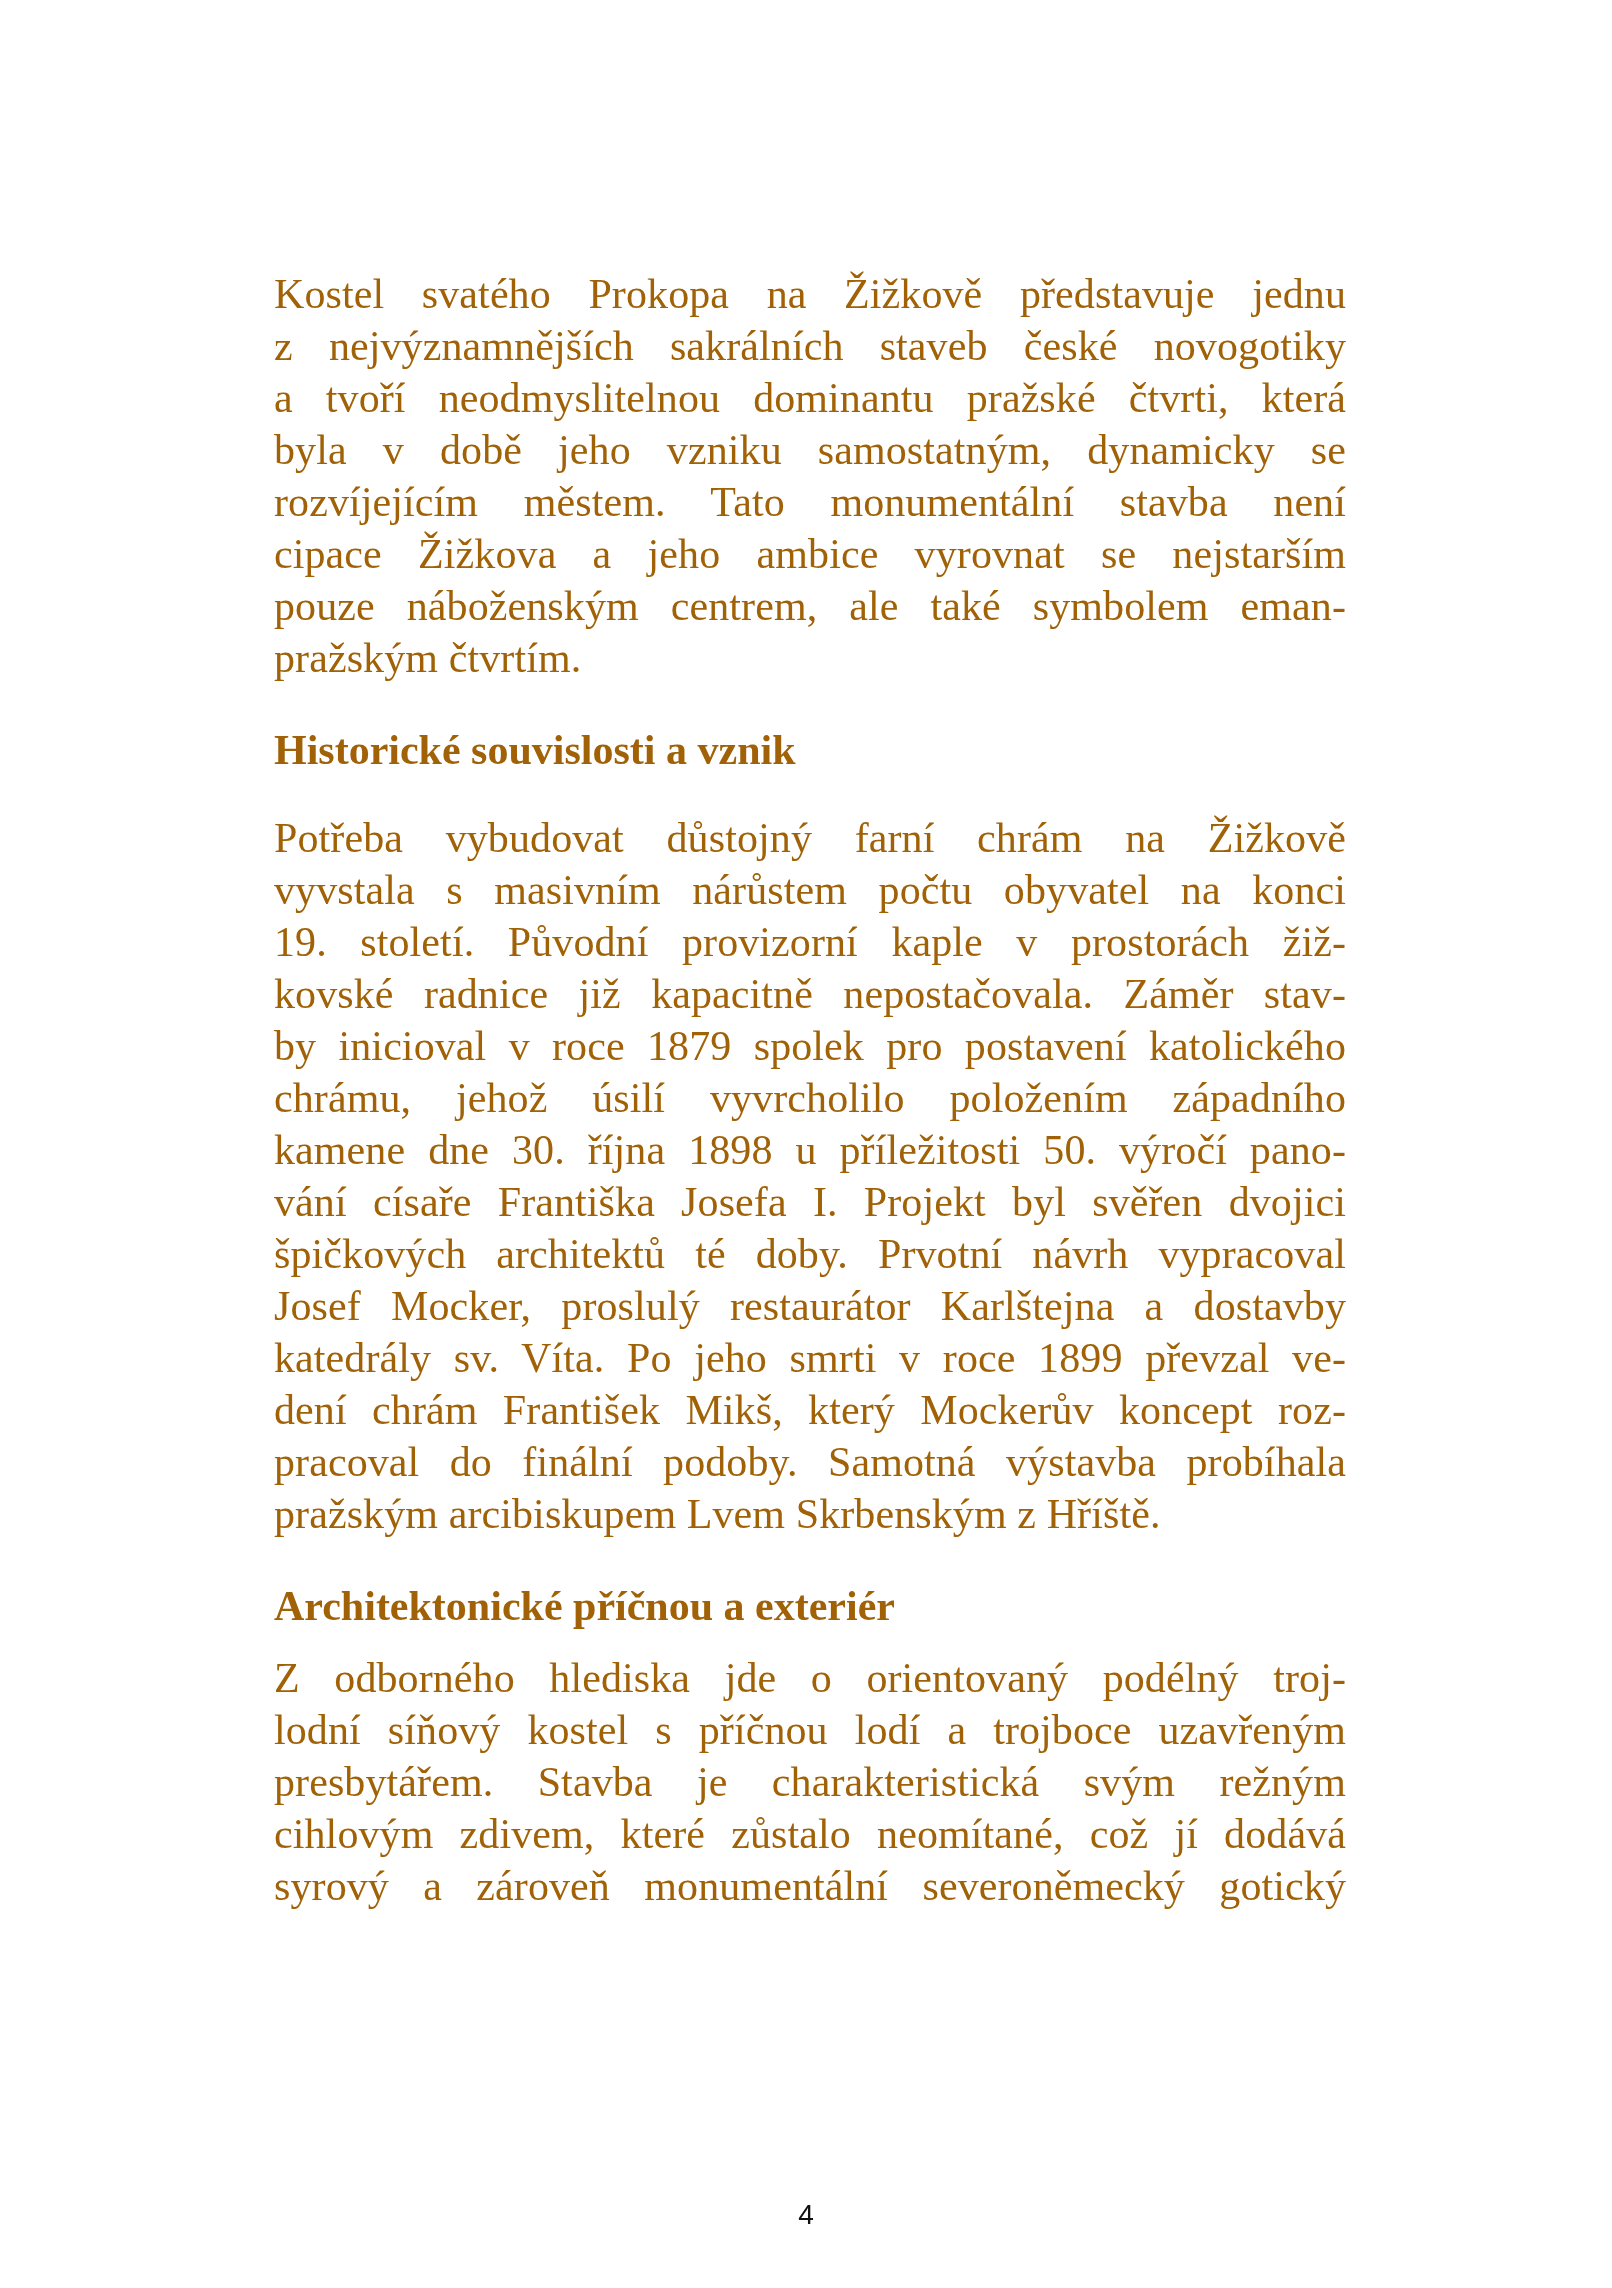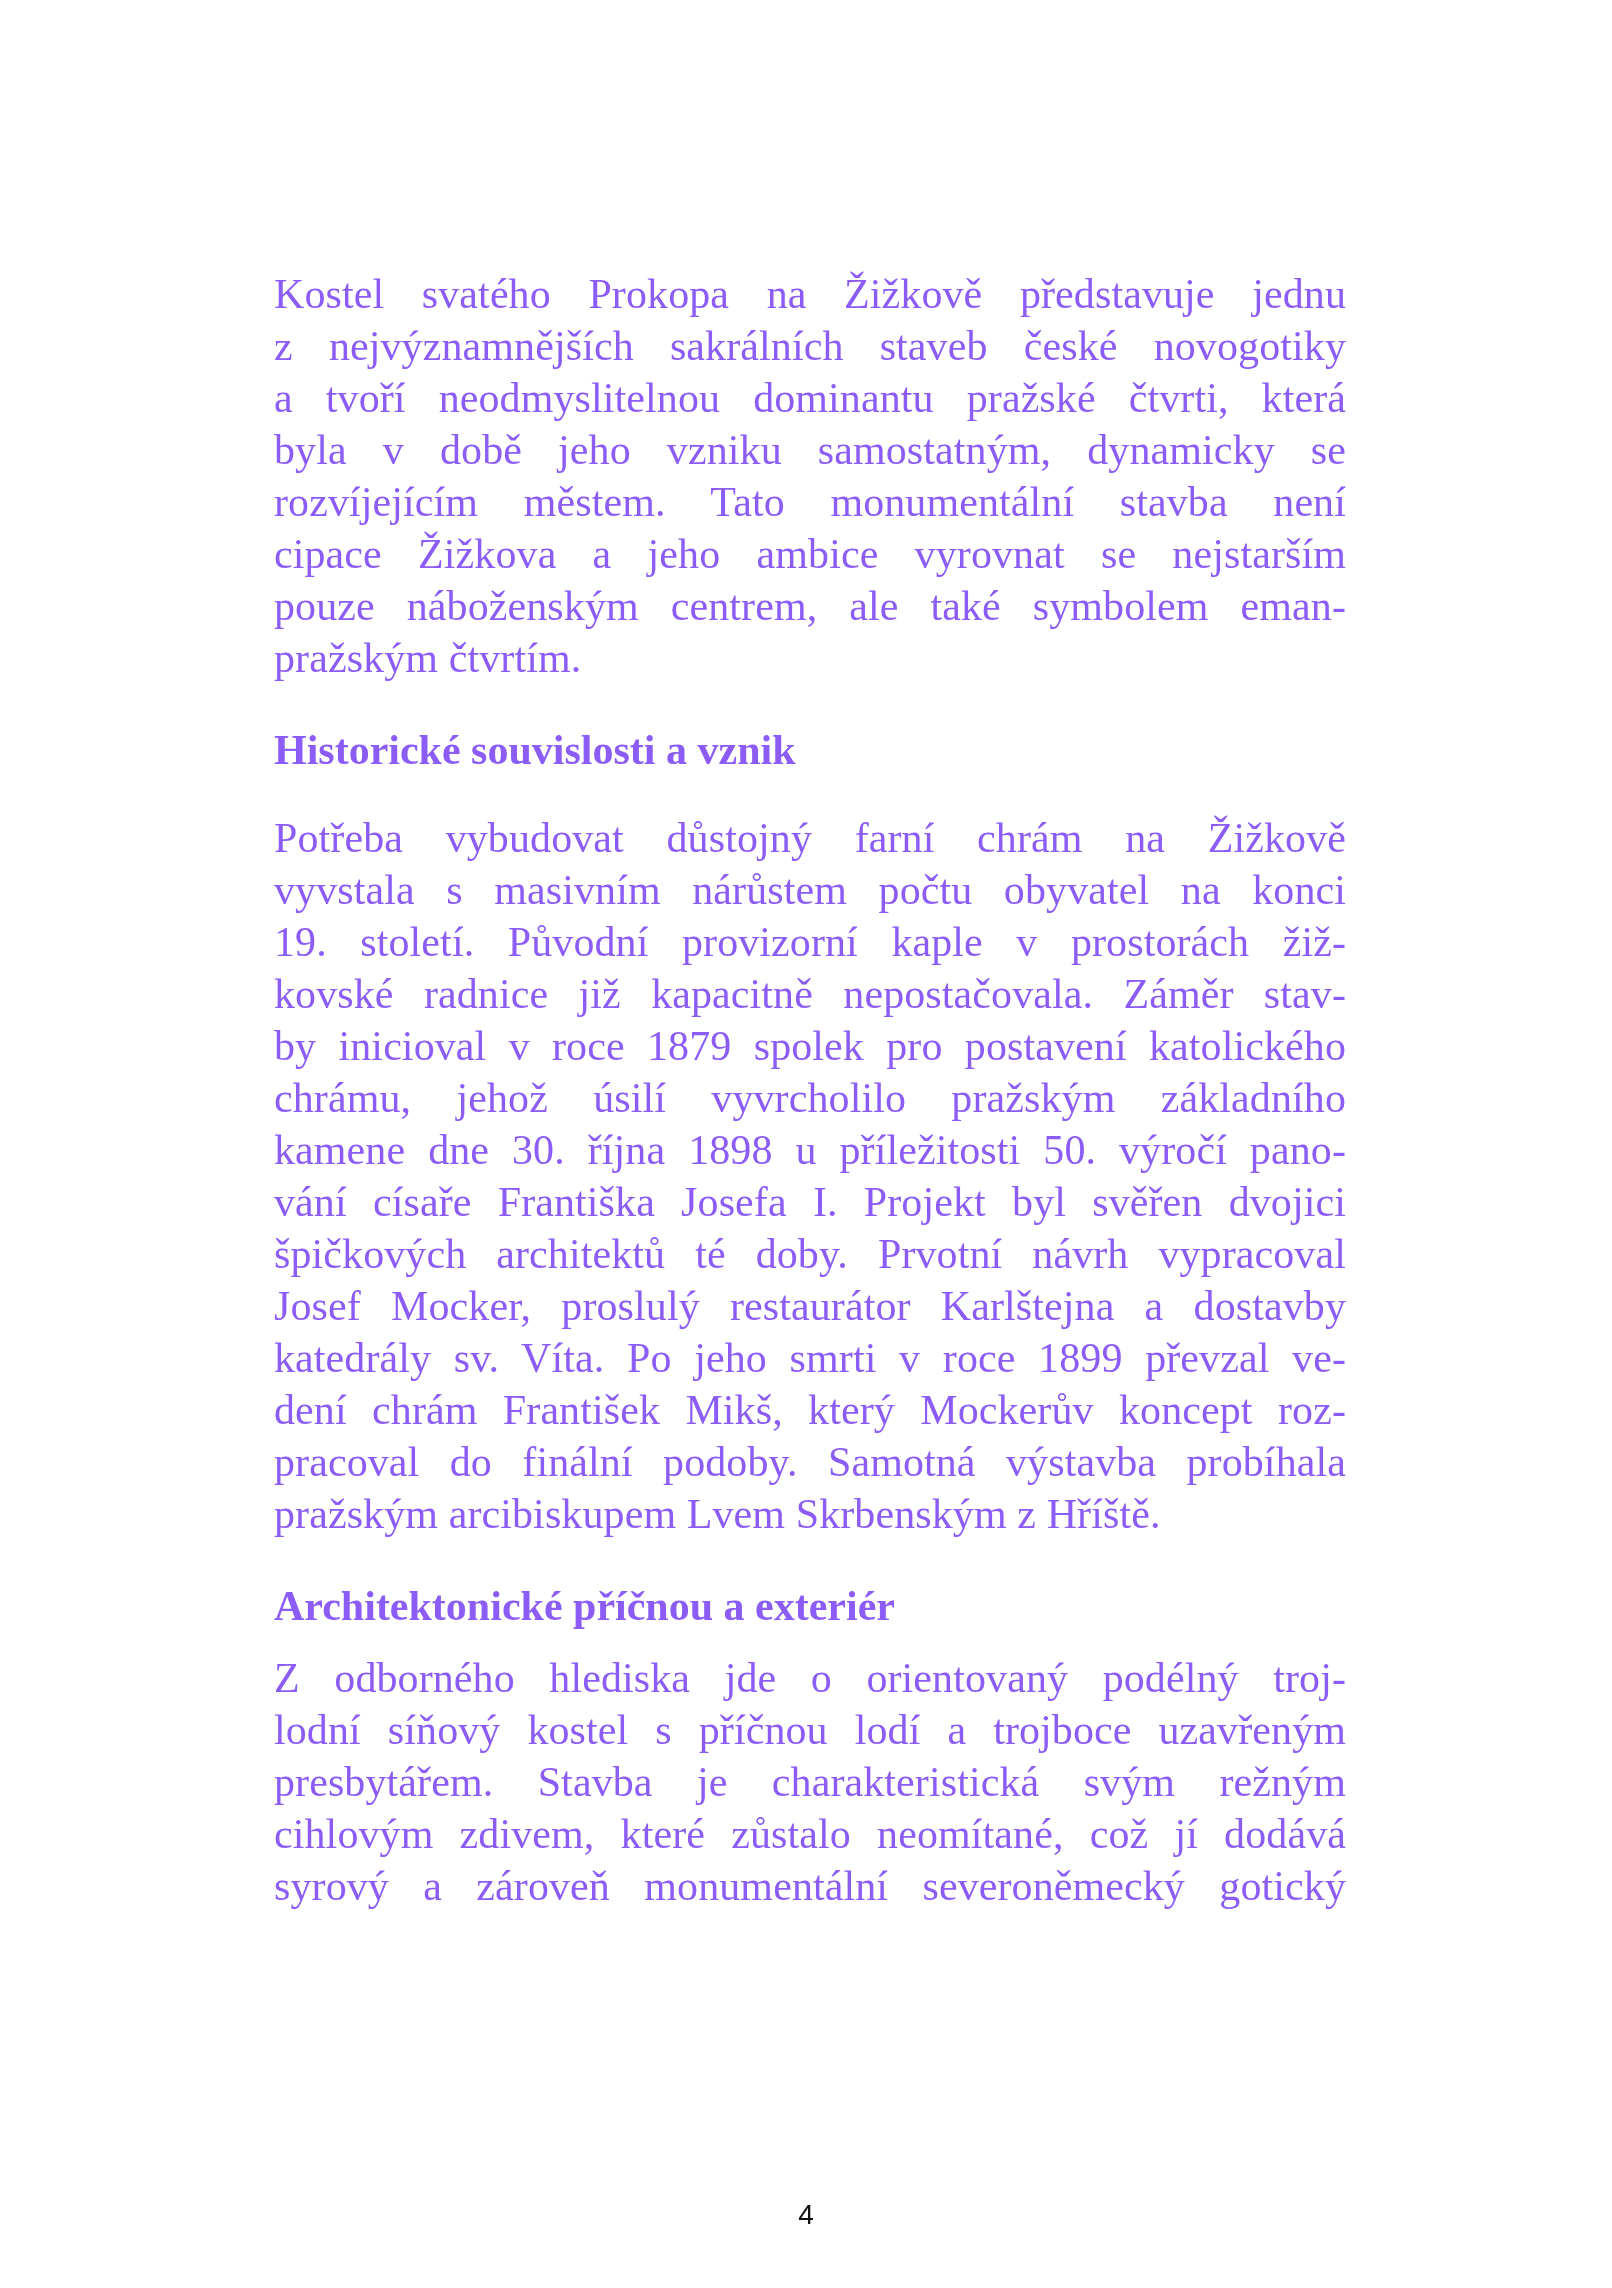--- a/index.html
+++ b/index.html
@@ -3,21 +3,21 @@
 <meta charset="utf-8">
 <style>
   html, body { margin: 0; padding: 0; background: #ffffff; }
   body { width: 1612px; height: 2289px; position: relative; overflow: hidden; }
   .page {
     position: absolute;
     left: 274px;
     top: 268px;
     width: 1072px;
     font-family: "DejaVu Serif", "Liberation Serif", serif;
-    color: #8b5cf6;
+    color: #a16207;
   }
   .para {
     font-family: "Liberation Serif", "DejaVu Serif", serif;
     font-size: 42px;
     line-height: 52px;
     text-align: justify;
     text-align-last: left;
     margin: 0;
     hyphens: none;
     letter-spacing: 0.1px;
@@ -68,21 +68,21 @@
   </div>
 
   <h2 class="heading" id="h1">Historické souvislosti a vznik</h2>
 
   <div class="para" id="p2">
     <span class="ln">Potřeba vybudovat důstojný farní chrám na Žižkově</span>
     <span class="ln">vyvstala s masivním nárůstem počtu obyvatel na konci</span>
     <span class="ln">19. století. Původní provizorní kaple v prostorách žiž-</span>
     <span class="ln">kovské radnice již kapacitně nepostačovala. Záměr stav-</span>
     <span class="ln">by inicioval v roce 1879 spolek pro postavení katolického</span>
-    <span class="ln">chrámu, jehož úsilí vyvrcholilo pražským základního</span>
+    <span class="ln">chrámu, jehož úsilí vyvrcholilo položením západního</span>
     <span class="ln">kamene dne 30. října 1898 u příležitosti 50. výročí pano-</span>
     <span class="ln">vání císaře Františka Josefa I. Projekt byl svěřen dvojici</span>
     <span class="ln">špičkových architektů té doby. Prvotní návrh vypracoval</span>
     <span class="ln">Josef Mocker, proslulý restaurátor Karlštejna a dostavby</span>
     <span class="ln">katedrály sv. Víta. Po jeho smrti v roce 1899 převzal ve-</span>
     <span class="ln">dení chrám František Mikš, který Mockerův koncept roz-</span>
     <span class="ln">pracoval do finální podoby. Samotná výstavba probíhala</span>
     <span class="ln last">pražským arcibiskupem Lvem Skrbenským z Hříště.</span>
   </div>
 

